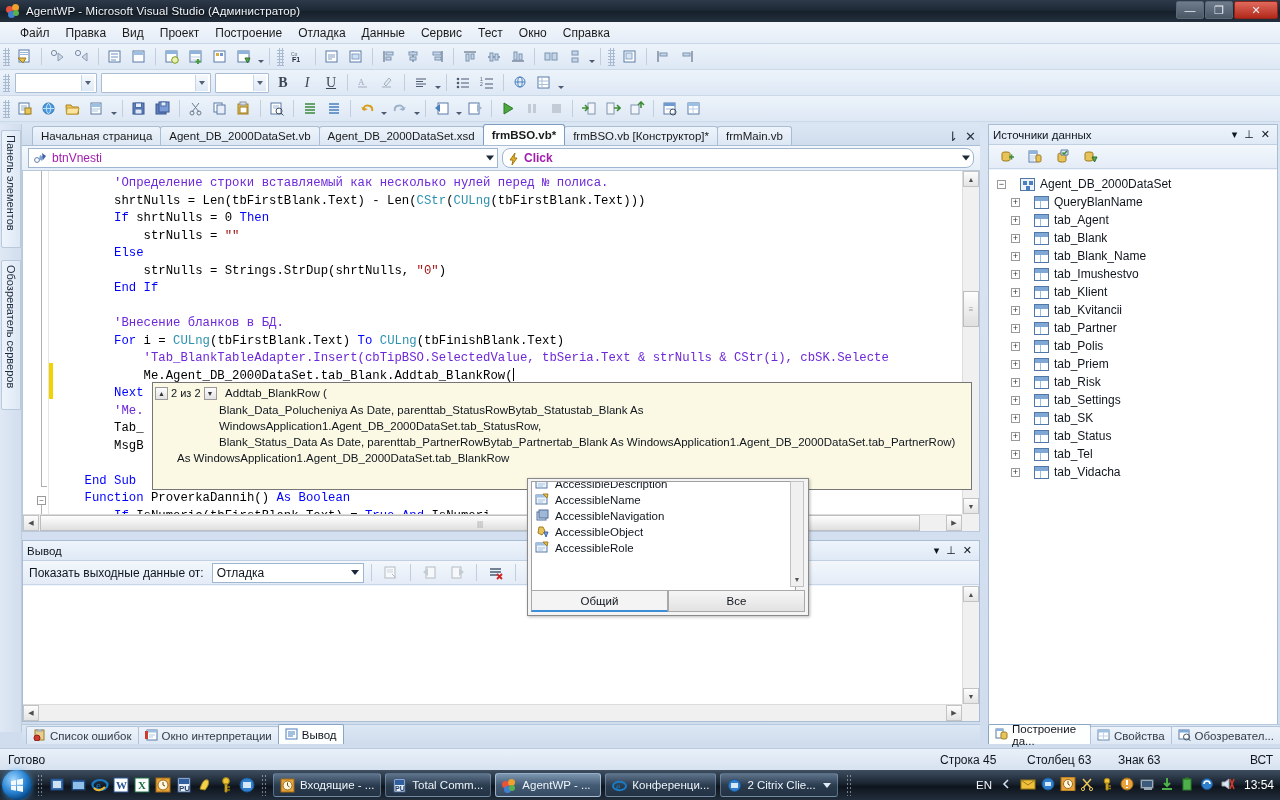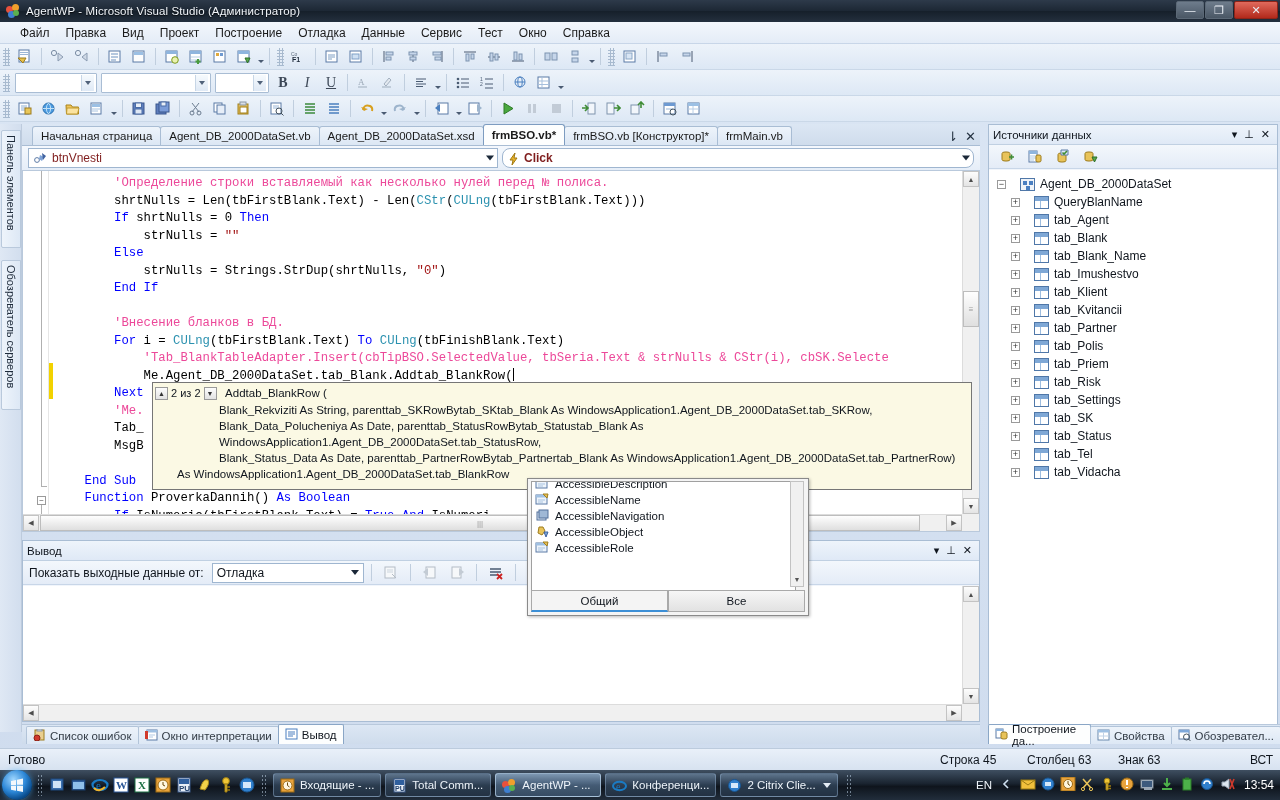--- a/index.html
+++ b/index.html
@@ -130,21 +130,21 @@
   
   .editnav {
     position:absolute; left:22px; top:146px; width:958px; height:25px;
     background: linear-gradient(180deg,#f4f8fd,#e6eef8);
     border-bottom:1px solid #b9c9dc;
     display:flex; align-items:center; padding:0 6px;
   }
   .navcombo {
     height:20px; background:#fff; border:1px solid #9fb6d0;
     display:flex; align-items:center; position:relative; padding-left:4px;
-    font-size:12px; color:#7f1d1d;
+    font-size:12px; color:#a21caf;
   }
   .navcombo .arrow {
     position:absolute; right:3px; top:50%; transform:translateY(-50%);
     border-left:4px solid transparent;border-right:4px solid transparent;border-top:5px solid #1b2838;
   }
 
   
   .codearea {
     position:absolute; left:22px; top:171px; width:958px; height:361px;
     background:#ffffff; border:1px solid #b9c9dc; border-top:none;
@@ -158,21 +158,21 @@
     position:absolute; left:26px; top:0; width:4px; height:100%; background:#fff;
   }
   .cb-yellow { position:absolute; left:0; width:4px; background:#f2d200; }
   .code {
     position:absolute; left:32px; top:4px; right:18px; bottom:16px;
     font-family:"Liberation Mono","DejaVu Sans Mono",monospace;
     font-size:12.3px; line-height:17.5px; color:#000; white-space:pre;
     overflow:hidden;
   }
   .kw { color:#0000ff; }
-  .cm { color:#ec4899; }
+  .cm { color:#6d28d9; }
   .st { color:#a31515; }
   .ty { color:#2b91af; }
   .caret { display:inline-block; width:1px; height:13px; background:#000; vertical-align:-2px; }
 
   .outline-col {
     position:absolute; left:14px; top:0; width:12px; height:100%;
   }
   .obox {
     position:absolute; width:9px; height:9px; border:1px solid #9a9a9a; background:#fff;
     font-size:8px; line-height:7px; text-align:center; color:#555;
@@ -903,21 +903,20 @@
 
   <div class="sigtip">
     <div style="line-height:17px;">
       <span class="sig-nav">
         <span class="navarrow">▲</span>
         <span class="sig-count">2 из 2</span>
         <span class="navarrow">▼</span>
       </span>
       <span>Addtab_BlankRow (</span>
     </div>
-    <span class="sig-indent">Blank_Rekviziti As String, parenttab_SKRowBytab_SKtab_Blank As WindowsApplication1.Agent_DB_2000DataSet.tab_SKRow,</span>
     <span class="sig-indent">Blank_Data_Polucheniya As Date, parenttab_StatusRowBytab_Statustab_Blank As WindowsApplication1.Agent_DB_2000DataSet.tab_StatusRow,</span>
     <span class="sig-indent">Blank_Status_Data As Date, parenttab_PartnerRowBytab_Partnertab_Blank As WindowsApplication1.Agent_DB_2000DataSet.tab_PartnerRow)</span>
     <span class="sig-ret">As WindowsApplication1.Agent_DB_2000DataSet.tab_BlankRow</span>
   </div>
 
   <div class="mlist">
     <div class="mlist-inner">
       <div class="mrow" style="margin-top:-6px;">
         <span class="micon">
           <svg width="15" height="14">

